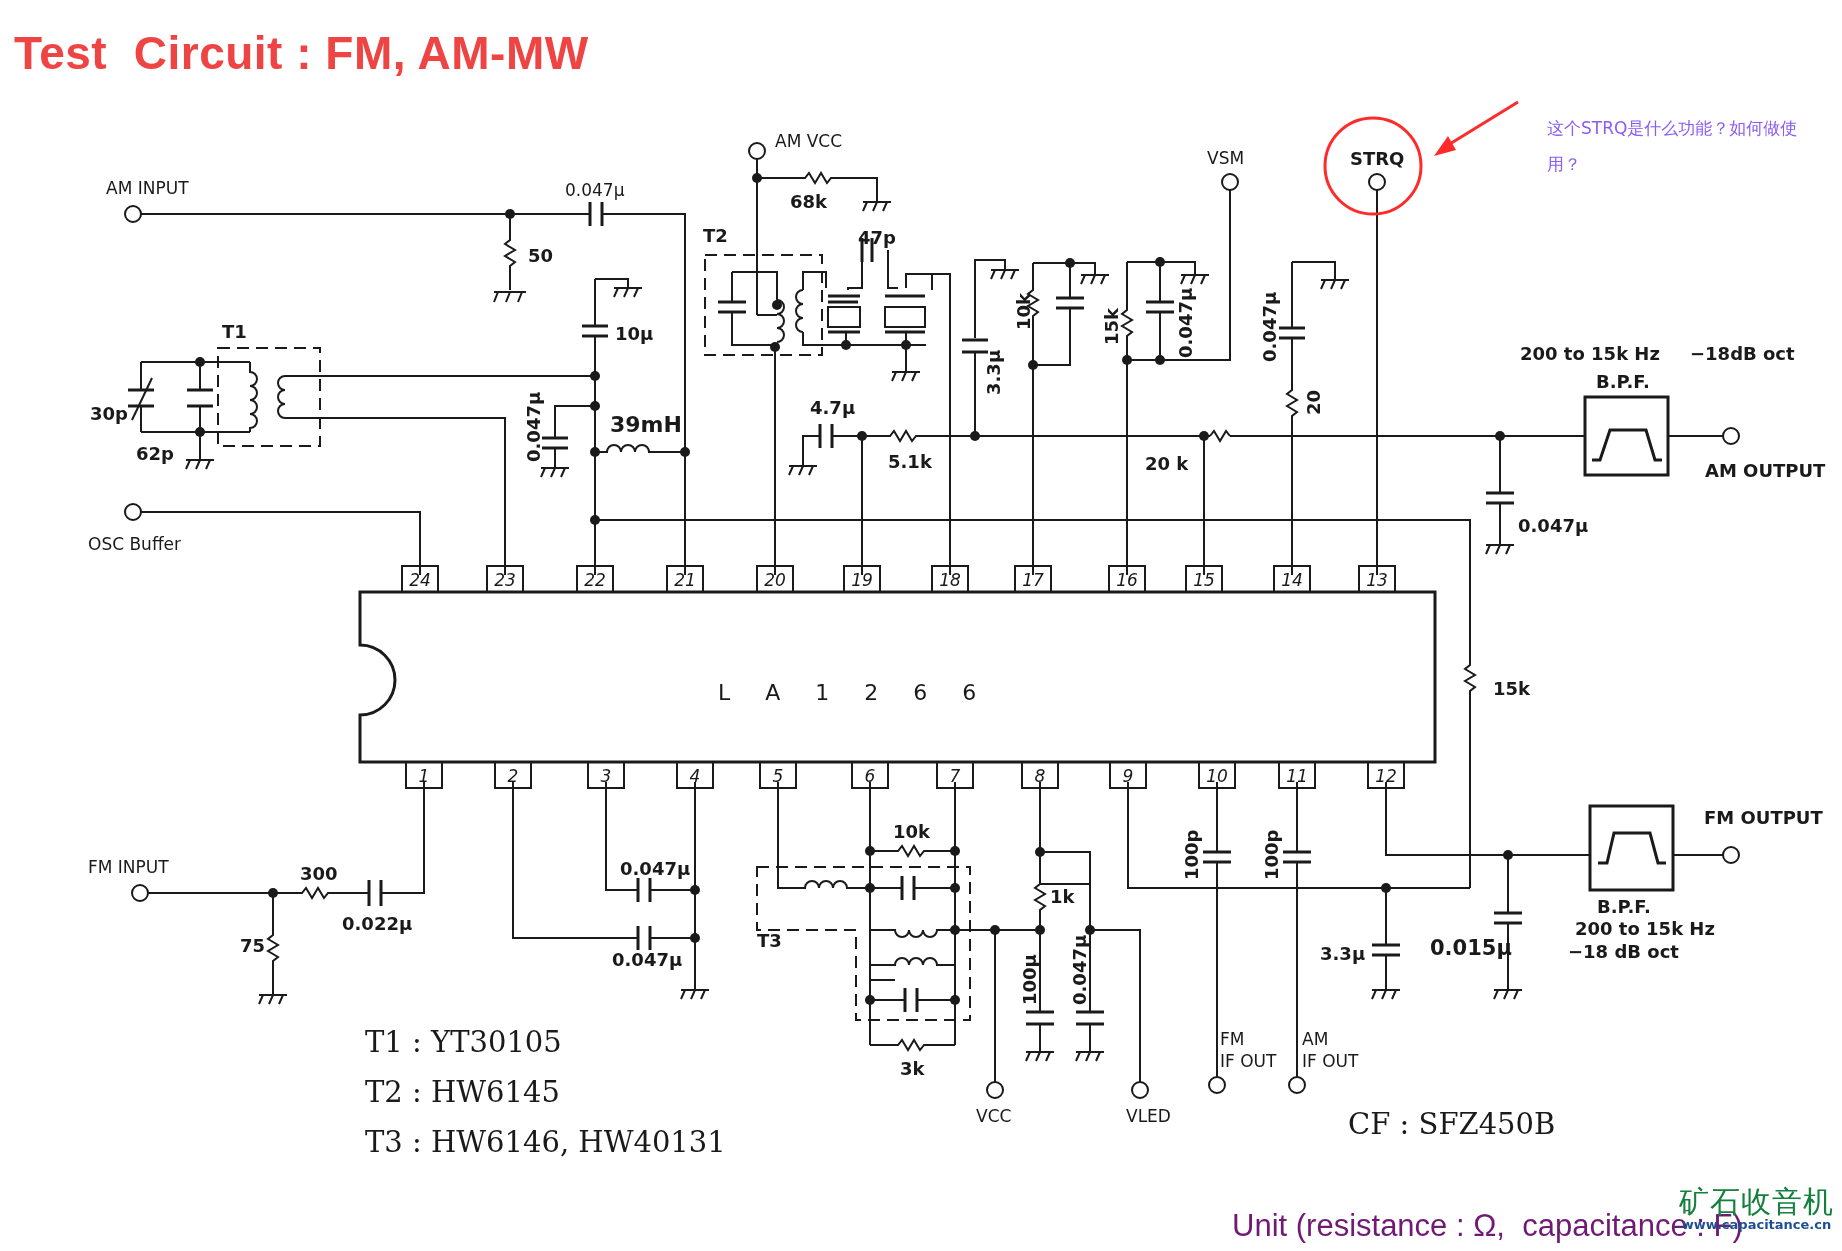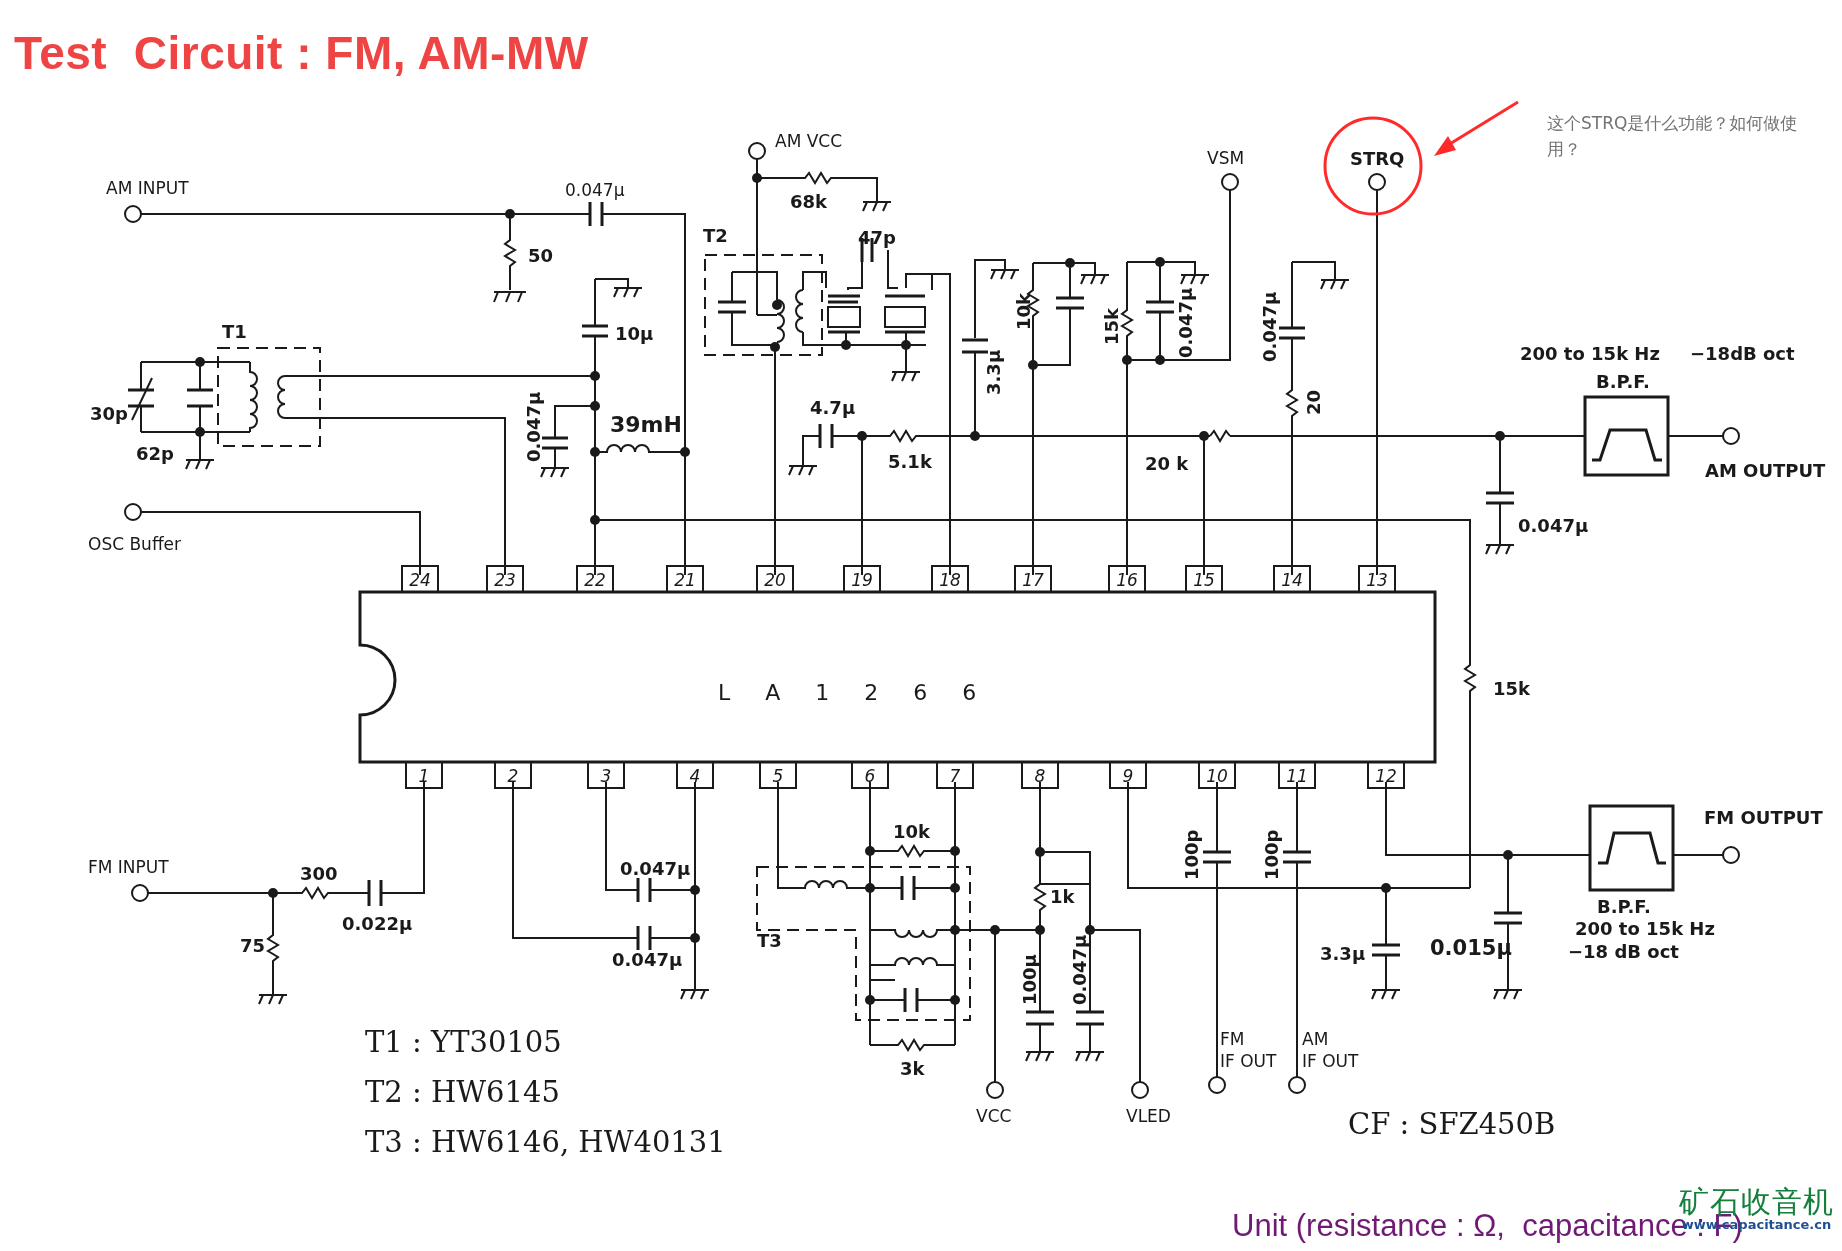--- a/index.html
+++ b/index.html
@@ -1,18 +1,18 @@
 <!DOCTYPE html>
 <html><head>
 <meta charset="utf-8">
 <style>
   html,body{margin:0;padding:0;background:#ffffff;}
   body{width:1842px;height:1251px;position:relative;overflow:hidden;font-family:"DejaVu Sans",sans-serif;color:#1a1a1a;}
   #title{position:absolute;left:14px;top:14px;font-family:"Liberation Sans",sans-serif;font-weight:bold;font-size:46px;letter-spacing:0.5px;color:#ef4444;white-space:pre;margin-top:12px;}
-  #annot{position:absolute;left:1547px;top:110px;color:#737373;font-family:"DejaVu Sans",sans-serif;font-size:17px;line-height:26px;width:270px;}
+  #annot{position:absolute;left:1547px;top:110px;color:#8b5cf6;font-family:"DejaVu Sans",sans-serif;font-size:17px;line-height:36px;width:270px;}
   svg{position:absolute;left:0;top:0;}
   .w{stroke:#1a1a1a;stroke-width:2;fill:none;}
   .wt{stroke:#1a1a1a;stroke-width:3;fill:none;}
   .dash{stroke:#1a1a1a;stroke-width:2;fill:none;stroke-dasharray:12 7;}
   .dot{fill:#1a1a1a;}
   .term{fill:#ffffff;stroke:#1a1a1a;stroke-width:2;}
   .lbl{font-family:"DejaVu Sans",sans-serif;font-size:17px;fill:#1a1a1a;}
   .lblb{font-family:"DejaVu Sans",sans-serif;font-size:18px;fill:#1a1a1a;font-weight:bold;}
   .pin{font-family:"DejaVu Sans",sans-serif;font-size:17px;font-style:italic;fill:#1a1a1a;}
   .chip{font-family:"DejaVu Sans",sans-serif;font-size:22px;fill:#1a1a1a;letter-spacing:14px;}

